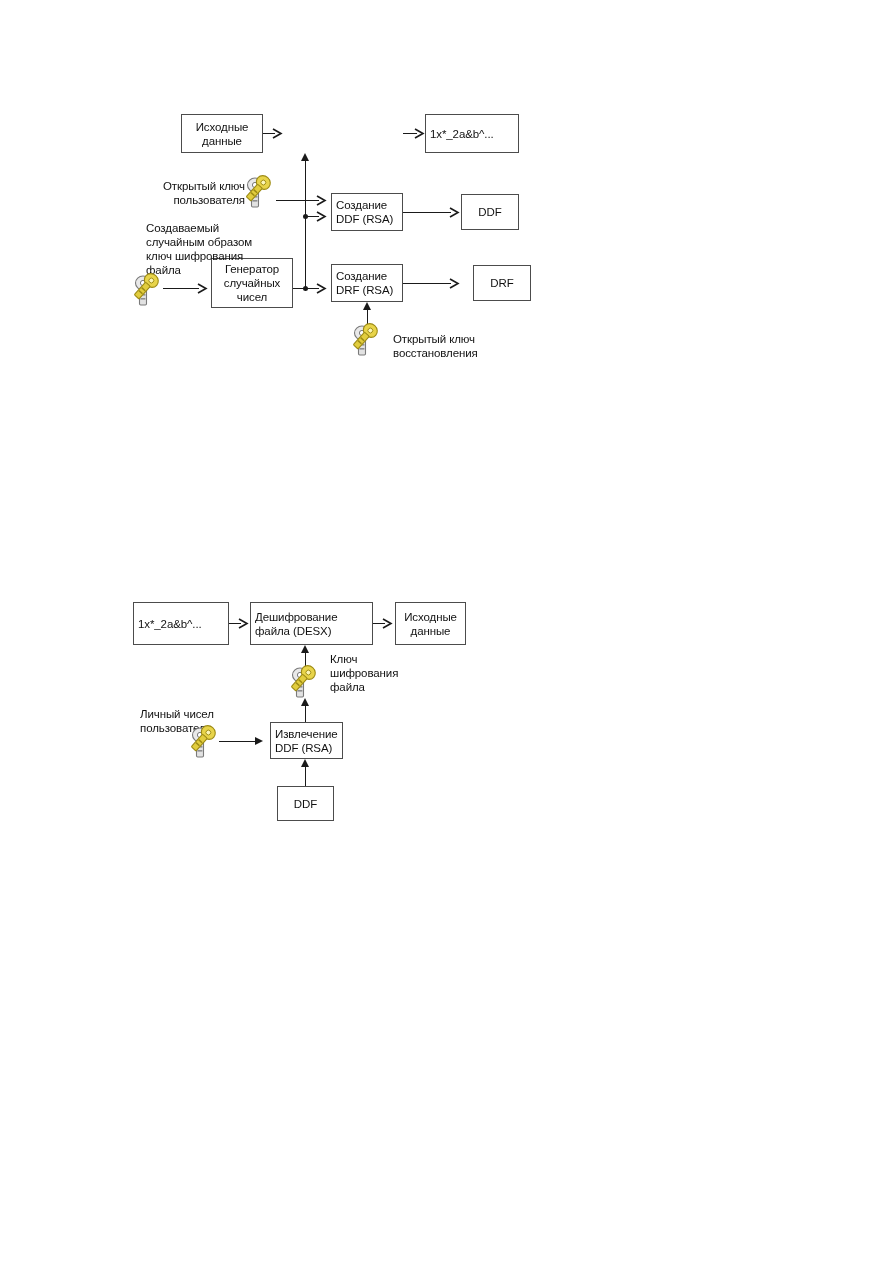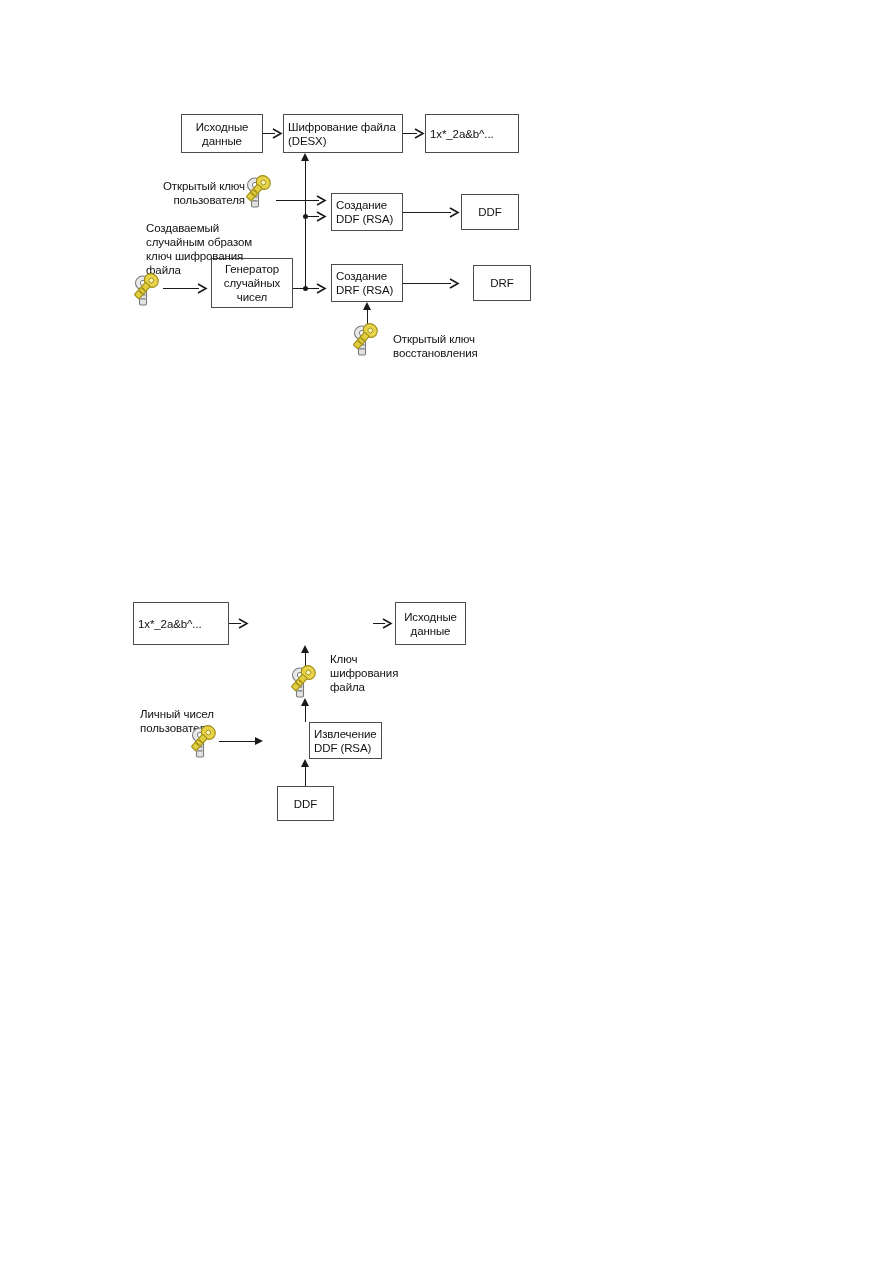--- a/index.html
+++ b/index.html
@@ -111,24 +111,20 @@
 
 <div class="page">
 
   <div class="diagram" style="left:0;top:0;width:893px;height:380px;">
 
     <div class="box" style="left:181px;top:114px;width:82px;height:39px;">
       <span class="lbl">Исходные
 данные</span>
     </div>
 
-    <div class="box left" style="left:283px;top:114px;width:120px;height:39px;">
-      <span class="lbl">Шифрование файла
-(DESX)</span>
-    </div>
 
     <div class="box left" style="left:425px;top:114px;width:94px;height:39px;">
       <span class="lbl">1x*_2a&amp;b^...</span>
     </div>
 
     <div class="box left" style="left:331px;top:193px;width:72px;height:38px;">
       <span class="lbl">Создание
 DDF (RSA)</span>
     </div>
 
@@ -292,27 +288,31 @@
     </div>
 
   </div>
 
   <div class="diagram" style="left:0;top:0;width:893px;height:1263px;">
 
     <div class="box left" style="left:133px;top:602px;width:96px;height:43px;">
       <span class="lbl">1x*_2a&amp;b^...</span>
     </div>
 
+    <div class="box left" style="left:250px;top:602px;width:123px;height:43px;">
+      <span class="lbl">Дешифрование
+файла (DESX)</span>
+    </div>
 
     <div class="box" style="left:395px;top:602px;width:71px;height:43px;">
       <span class="lbl">Исходные
 данные</span>
     </div>
 
-    <div class="box left" style="left:270px;top:722px;width:73px;height:37px;margin-left:39px;">
+    <div class="box left" style="left:270px;top:722px;width:73px;height:37px;">
       <span class="lbl">Извлечение
 DDF (RSA)</span>
     </div>
 
     <div class="box" style="left:277px;top:786px;width:57px;height:35px;">
       <span class="lbl">DDF</span>
     </div>
 
     <div class="label" style="left:330px;top:638px;width:90px;">
       <span>Ключ

